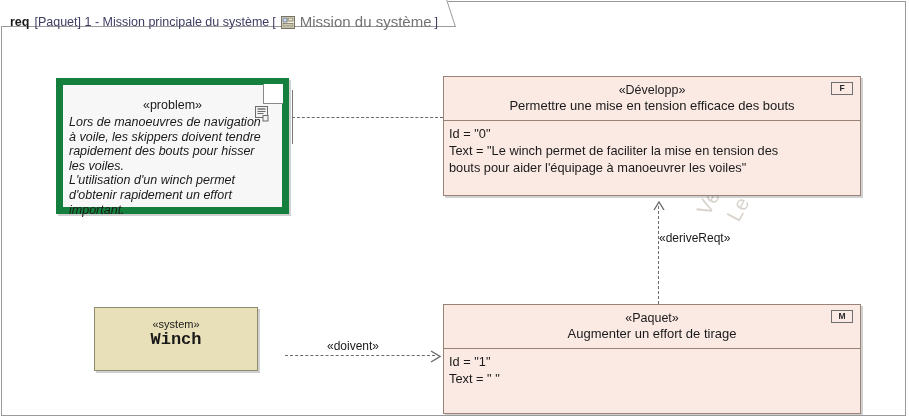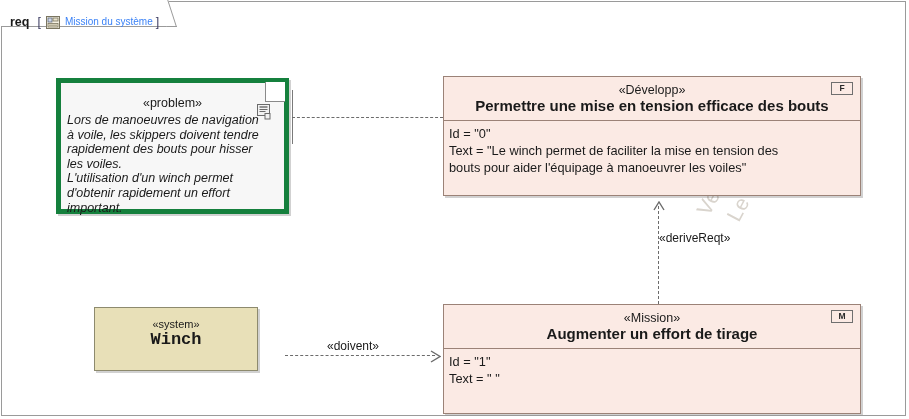--- a/index.html
+++ b/index.html
@@ -80,22 +80,22 @@
   }
   .tab-icon {
     display: inline-block;
     width: 15px;
     height: 15px;
     margin: 0 4px 0 2px;
     position: relative;
     top: 1px;
   }
   .tab-subtitle {
-    color: #3b82f6;
-    font-size: 10px;
+    color: #737373;
+    font-size: 15px;
   }
 
   
   .canvas {
     position: absolute;
     left: 0;
     top: 26px;
     width: 905px;
     height: 389px;
     overflow: hidden;
@@ -117,21 +117,21 @@
   .wm-4 { left: 722px; top: 188px; }
 
   
   .note {
     position: absolute;
     left: 56px;
     top: 52px;
     width: 233px;
     height: 136px;
     background: #f7f7f7;
-    border: 5px solid #15803d;
+    border: 7px solid #15803d;
     box-sizing: border-box;
     box-shadow: 2px 2px 0 rgba(0,0,0,0.18);
   }
   .note-fold {
     position: absolute;
     right: -1px;
     top: -1px;
     width: 20px;
     height: 20px;
     background: #ffffff;
@@ -183,22 +183,22 @@
     border-bottom: 1px solid #9b8277;
     padding: 6px 0 6px 0;
     text-align: center;
   }
   .req-stereo {
     font-size: 12.5px;
     color: #1a1a1a;
     line-height: 14px;
   }
   .req-name {
-    font-size: 15px;
-    font-weight: bold;
+    font-size: 13px;
+    font-weight: normal;
     color: #1a1a1a;
     line-height: 17px;
   }
   .req-badge {
     position: absolute;
     right: 7px;
     top: 5px;
     width: 22px;
     height: 13px;
     border: 1px solid #6f6f6f;
@@ -299,20 +299,21 @@
 </style>
 </head>
 <body>
 
 <div id="page">
 
   <div class="frame-outer"></div>
 
   <div class="frame-tab">
     <span class="tab-kind">req</span>
+    <span class="tab-title">[Paquet] 1 - Mission principale du système</span>
     <span class="tab-bracket">[</span>
     <span class="tab-icon">
       <svg width="15" height="15" viewBox="0 0 15 15">
         <rect x="0.5" y="1.5" width="13" height="12" fill="#f4f0e2" stroke="#7a7560" stroke-width="1"></rect>
         <rect x="2" y="3" width="4" height="4" fill="#cfd8e8" stroke="#5f6a80" stroke-width="0.8"></rect>
         <rect x="7" y="3" width="5" height="3" fill="#e8e2cb" stroke="#7a7560" stroke-width="0.8"></rect>
         <rect x="2" y="8.5" width="10" height="3.5" fill="#e8e2cb" stroke="#7a7560" stroke-width="0.8"></rect>
         <line x1="3" y1="10.2" x2="11" y2="10.2" stroke="#7a7560" stroke-width="0.7"></line>
       </svg>
     </span>
@@ -377,21 +378,21 @@
     <div class="arrow-open-right" id="arrow-satisfy">
       <svg width="11" height="13" viewBox="0 0 11 13">
         <polyline points="1,1 10,6.5 1,12" fill="none" stroke="#6b6b6b" stroke-width="1.4"></polyline>
       </svg>
     </div>
     <div class="conn-label" id="label-satisfy">«doivent»</div>
 
     <div class="req-block" id="block-mission">
       <div class="req-head">
         <div class="req-badge">M</div>
-        <div class="req-stereo">«Mission»</div>
+        <div class="req-stereo">«Paquet»</div>
         <div class="req-name">Augmenter un effort de tirage</div>
       </div>
       <div class="req-body">Id = "1"
 Text = " "</div>
     </div>
 
   </div>
 </div>
 
 </body></html>

